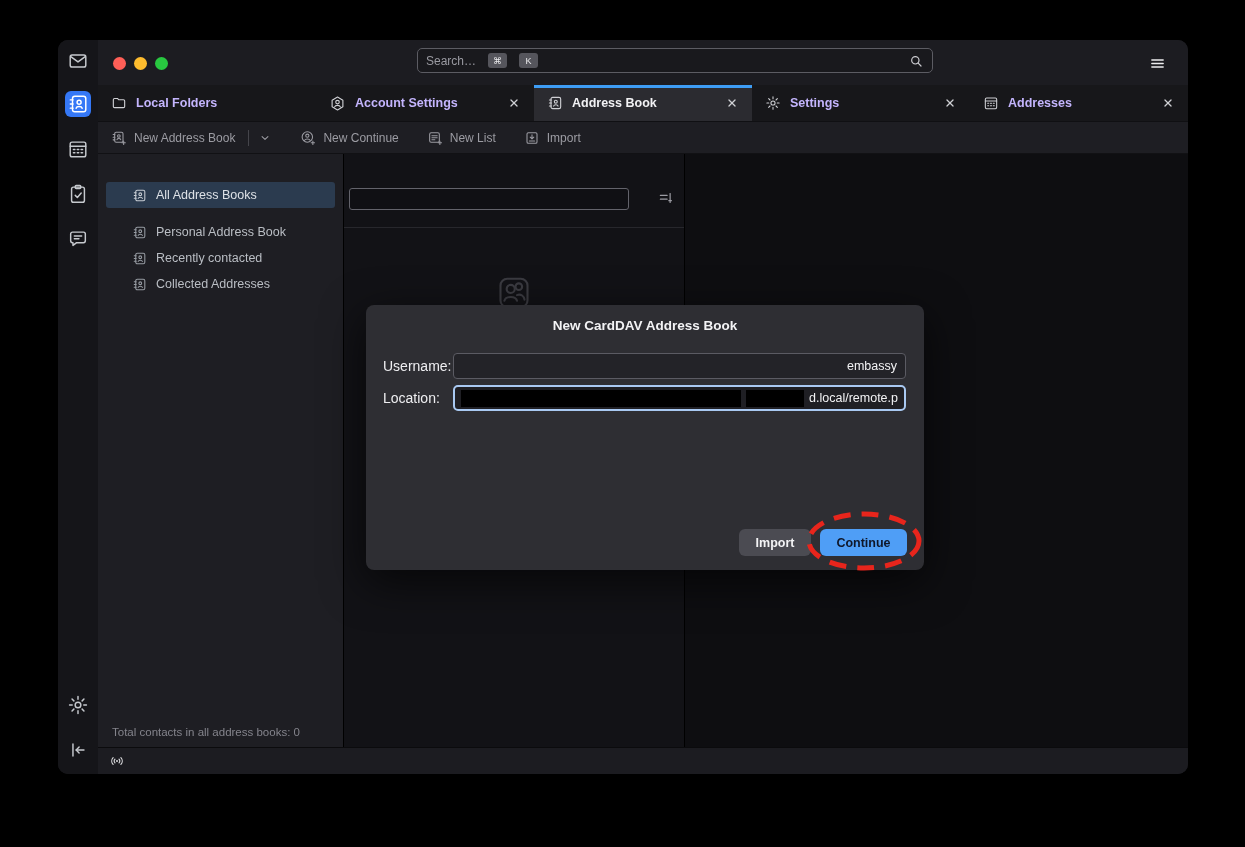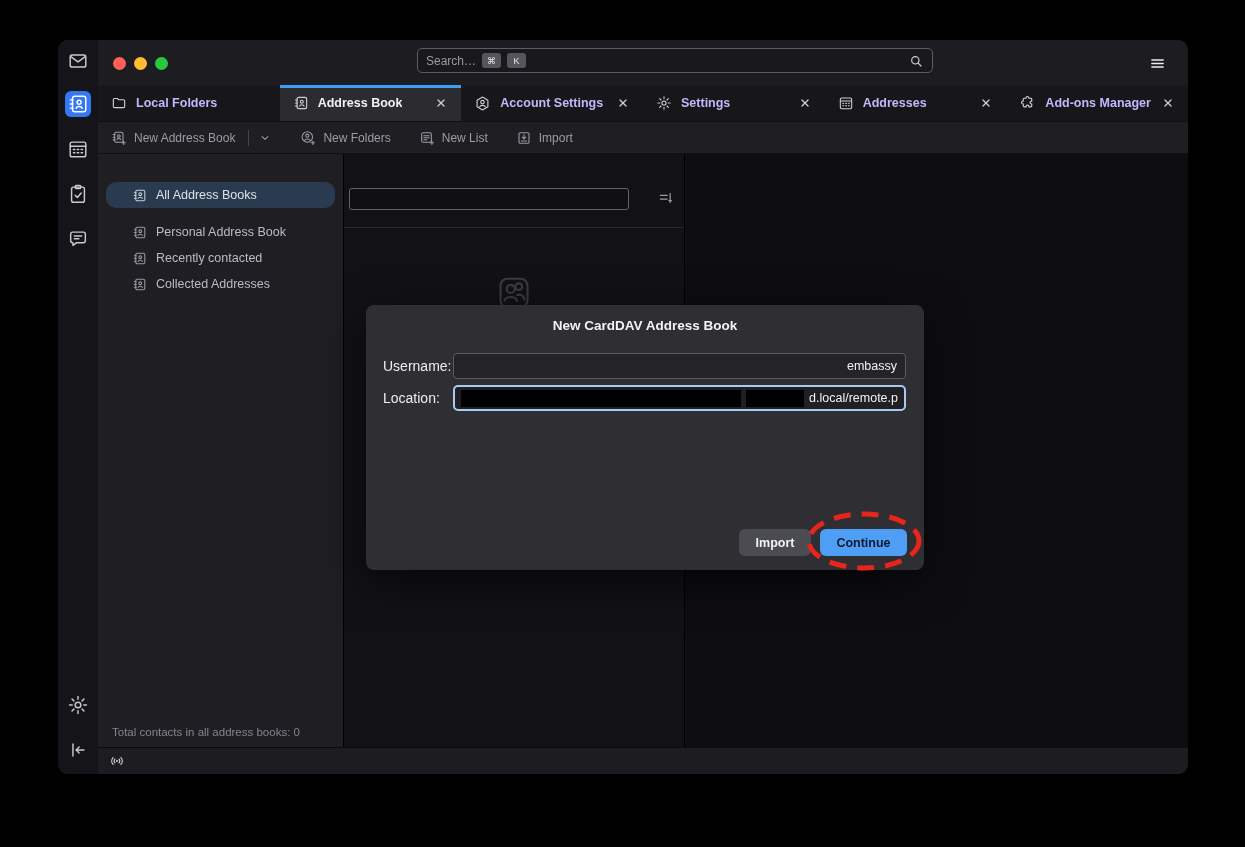--- a/index.html
+++ b/index.html
@@ -23,21 +23,21 @@
 
   
   .main{position:absolute;left:40px;top:0;right:0;bottom:0;display:flex;flex-direction:column;}
 
   
   .titlebar{height:45px;position:relative;background:#1c1c21;}
   .lights{position:absolute;left:15px;top:17px;display:flex;gap:8px;}
   .light{width:13px;height:13px;border-radius:50%;}
   .searchbar{position:absolute;left:319px;top:8px;width:498px;height:23px;
     border:1px solid #5c5c63;border-radius:5px;display:flex;align-items:center;
-    padding:0 8px;color:#9a9aa1;font-size:12px;gap:6px;background:#19191d;}
+    padding:0 8px;color:#9a9aa1;font-size:12px;gap:12px;background:#19191d;}
   .kbd{background:#55555c;color:#ececee;border-radius:3px;font-size:9px;min-width:15px;height:15px;
     display:flex;align-items:center;justify-content:center;padding:0 2px;}
   .search-glass{margin-left:auto;color:#c9c9ce;}
   .hamburger{position:absolute;right:22px;top:15px;color:#ececee;}
 
   
   .tabbar{height:36px;background:#17171a;display:flex;border-bottom:1px solid #101013;}
   .tab{flex:1;display:flex;align-items:center;gap:9px;padding:0 13px;
     color:#c4b5fd;font-size:12.5px;font-weight:600;position:relative;min-width:0;}
   .tab .tab-label{white-space:nowrap;overflow:hidden;}
@@ -266,61 +266,52 @@
         </svg>
     </div>
 
     <div class="tabbar">
       <div class="tab">
         <svg class="icon" width="16" height="16" viewBox="0 0 24 24" fill="none" stroke="currentColor" stroke-width="1.7" stroke-linejoin="round">
             <use href="#s-folder"></use>
           </svg>
         <span class="tab-label">Local Folders</span>
       </div>
+      <div class="tab">
+        <svg class="icon" width="17" height="17" viewBox="0 0 24 24" fill="none" stroke="currentColor" stroke-width="1.6" stroke-linecap="round" stroke-linejoin="round">
+            <use href="#s-account"></use>
+          </svg>
+        <span class="tab-label">Account Settings</span>
+        <svg class="tab-close icon" width="14" height="14" viewBox="0 0 24 24" fill="none" stroke="currentColor" stroke-width="2.2" stroke-linecap="round">
+            <use href="#s-close"></use>
+          </svg>
+      </div>
       <div class="tab active" style="--stripe: #3e9df5;">
         <svg class="icon" width="16" height="16" viewBox="0 0 24 24" fill="none" stroke="currentColor" stroke-width="1.7" stroke-linecap="round" stroke-linejoin="round">
             <use href="#s-abook"></use>
           </svg>
         <span class="tab-label">Address Book</span>
         <svg class="tab-close icon" width="14" height="14" viewBox="0 0 24 24" fill="none" stroke="currentColor" stroke-width="2.2" stroke-linecap="round">
             <use href="#s-close"></use>
           </svg>
       </div>
       <div class="tab">
-        <svg class="icon" width="17" height="17" viewBox="0 0 24 24" fill="none" stroke="currentColor" stroke-width="1.6" stroke-linecap="round" stroke-linejoin="round">
-            <use href="#s-account"></use>
-          </svg>
-        <span class="tab-label">Account Settings</span>
-        <svg class="tab-close icon" width="14" height="14" viewBox="0 0 24 24" fill="none" stroke="currentColor" stroke-width="2.2" stroke-linecap="round">
-            <use href="#s-close"></use>
-          </svg>
-      </div>
-      <div class="tab">
         <svg class="icon" width="16" height="16" viewBox="0 0 24 24" fill="none" stroke="currentColor" stroke-width="1.6" stroke-linecap="round">
             <use href="#s-gear"></use>
           </svg>
         <span class="tab-label">Settings</span>
         <svg class="tab-close icon" width="14" height="14" viewBox="0 0 24 24" fill="none" stroke="currentColor" stroke-width="2.2" stroke-linecap="round">
             <use href="#s-close"></use>
           </svg>
       </div>
       <div class="tab">
         <svg class="icon" width="16" height="16" viewBox="0 0 24 24" fill="none" stroke="currentColor" stroke-width="1.6" stroke-linecap="round">
             <use href="#s-calendar"></use>
           </svg>
         <span class="tab-label">Addresses</span>
-        <svg class="tab-close icon" width="14" height="14" viewBox="0 0 24 24" fill="none" stroke="currentColor" stroke-width="2.2" stroke-linecap="round">
-            <use href="#s-close"></use>
-          </svg>
-      </div>
-      <div class="tab">
-        <svg class="icon" width="17" height="17" viewBox="0 0 24 24" fill="none" stroke="currentColor" stroke-width="1.6" stroke-linejoin="round">
-            <use href="#s-puzzle"></use>
-          </svg>
-        <span class="tab-label">Add-ons Manager</span>
         <svg class="tab-close icon" width="14" height="14" viewBox="0 0 24 24" fill="none" stroke="currentColor" stroke-width="2.2" stroke-linecap="round">
             <use href="#s-close"></use>
           </svg>
       </div>
     </div>
 
     <div class="toolbar">
       <div class="tb-item">
         <svg class="icon" width="16" height="16" viewBox="0 0 24 24" fill="none" stroke="currentColor" stroke-width="1.6" stroke-linecap="round" stroke-linejoin="round">
             <use href="#s-abook-plus"></use>
@@ -328,41 +319,41 @@
         <span>New Address Book</span>
         <span class="tb-divider"></span>
         <svg class="icon" width="14" height="14" viewBox="0 0 24 24" fill="none" stroke="currentColor" stroke-width="1.8" stroke-linecap="round" stroke-linejoin="round">
             <use href="#s-chevron"></use>
           </svg>
       </div>
       <div class="tb-item">
         <svg class="icon" width="16" height="16" viewBox="0 0 24 24" fill="none" stroke="currentColor" stroke-width="1.6" stroke-linecap="round" stroke-linejoin="round">
             <use href="#s-contact-plus"></use>
           </svg>
-        <span>New Folders</span>
+        <span>New Continue</span>
       </div>
       <div class="tb-item">
         <svg class="icon" width="16" height="16" viewBox="0 0 24 24" fill="none" stroke="currentColor" stroke-width="1.6" stroke-linecap="round" stroke-linejoin="round">
             <use href="#s-list-plus"></use>
           </svg>
         <span>New List</span>
       </div>
       <div class="tb-item">
         <svg class="icon" width="16" height="16" viewBox="0 0 24 24" fill="none" stroke="currentColor" stroke-width="1.6" stroke-linecap="round" stroke-linejoin="round">
             <use href="#s-import"></use>
           </svg>
         <span>Import</span>
       </div>
     </div>
 
     <div class="content">
 
       <div class="sidebar">
         <div class="sb-list">
-          <div class="sb-item selected" style="background: rgb(43, 59, 79); border-radius: 10px;">
+          <div class="sb-item selected" style="background: rgb(43, 59, 79);">
             <svg class="icon" width="15" height="15" viewBox="0 0 24 24" fill="none" stroke="currentColor" stroke-width="1.7" stroke-linecap="round" stroke-linejoin="round">
                 <use href="#s-abook"></use>
               </svg>
             <span>All Address Books</span>
           </div>
           <div class="sb-gap"></div>
           <div class="sb-item">
             <svg class="icon" width="15" height="15" viewBox="0 0 24 24" fill="none" stroke="currentColor" stroke-width="1.7" stroke-linecap="round" stroke-linejoin="round">
                 <use href="#s-abook"></use>
               </svg>

